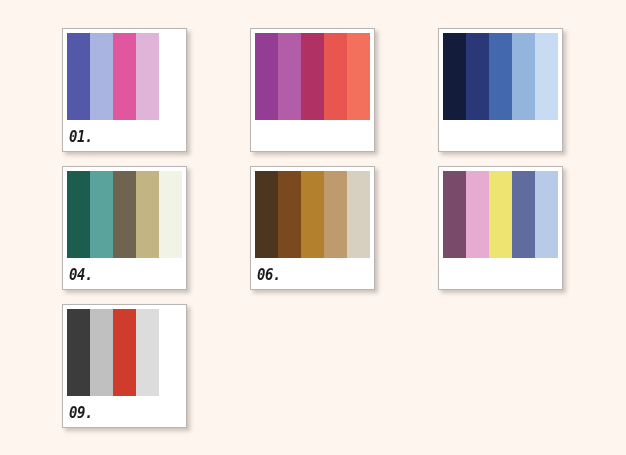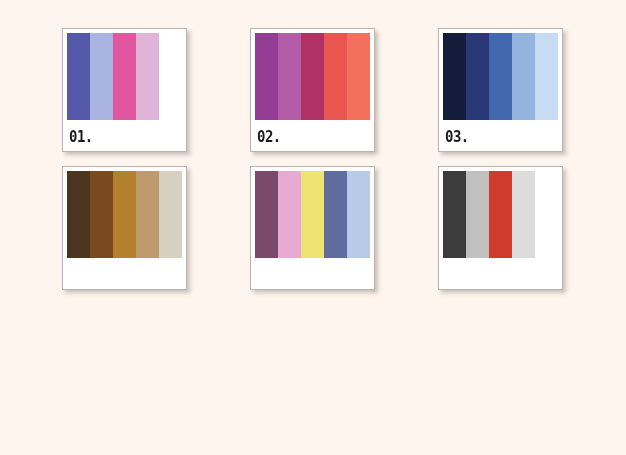--- a/index.html
+++ b/index.html
@@ -11,20 +11,21 @@
     height: 455px;
     overflow: hidden;
     font-family: "DejaVu Sans Mono", monospace;
   }
   #canvas {
     position: relative;
     width: 626px;
     height: 455px;
     background: #fdf5ee;
     box-sizing: border-box;
+    font-style: italic;
   }
   #palette-grid {
     position: absolute;
     left: 62px;
     top: 28px;
     width: 502px;
     height: 399px;
     display: grid;
     grid-template-columns: repeat(3, 125px);
     grid-template-rows: repeat(3, 124px);
@@ -90,57 +91,69 @@
         </div>
       </div>
       <div class="palette-card">
         <div class="swatch-strip">
           <div class="swatch-band" style="background: rgb(147, 61, 148);"></div>
           <div class="swatch-band" style="background: rgb(179, 93, 168);"></div>
           <div class="swatch-band" style="background: rgb(176, 49, 99);"></div>
           <div class="swatch-band" style="background: rgb(232, 86, 79);"></div>
           <div class="swatch-band" style="background: rgb(242, 112, 92);"></div>
         </div>
-        <div class="label-strip">
-          <span class="label-text">02.</span>
-        </div>
       </div>
       <div class="palette-card">
         <div class="swatch-strip">
           <div class="swatch-band" style="background: rgb(20, 28, 60);"></div>
           <div class="swatch-band" style="background: rgb(43, 56, 119);"></div>
           <div class="swatch-band" style="background: rgb(68, 104, 174);"></div>
           <div class="swatch-band" style="background: rgb(147, 180, 220);"></div>
           <div class="swatch-band" style="background: rgb(199, 220, 243);"></div>
         </div>
+      </div>
+      <div class="palette-card">
+        <div class="swatch-strip">
+          <div class="swatch-band" style="background: rgb(29, 93, 80);"></div>
+          <div class="swatch-band" style="background: rgb(90, 163, 157);"></div>
+          <div class="swatch-band" style="background: rgb(111, 100, 80);"></div>
+          <div class="swatch-band" style="background: rgb(194, 180, 131);"></div>
+          <div class="swatch-band" style="background: rgb(240, 243, 230);"></div>
+        </div>
         <div class="label-strip">
-          <span class="label-text">03.</span>
+          <span class="label-text">04.</span>
         </div>
       </div>
       <div class="palette-card">
         <div class="swatch-strip">
           <div class="swatch-band" style="background: rgb(76, 54, 32);"></div>
           <div class="swatch-band" style="background: rgb(122, 74, 30);"></div>
           <div class="swatch-band" style="background: rgb(179, 128, 45);"></div>
           <div class="swatch-band" style="background: rgb(191, 154, 108);"></div>
           <div class="swatch-band" style="background: rgb(215, 207, 192);"></div>
+        </div>
+        <div class="label-strip">
+          <span class="label-text">06.</span>
         </div>
       </div>
       <div class="palette-card">
         <div class="swatch-strip">
           <div class="swatch-band" style="background: rgb(122, 74, 107);"></div>
           <div class="swatch-band" style="background: rgb(231, 171, 210);"></div>
           <div class="swatch-band" style="background: rgb(238, 228, 114);"></div>
           <div class="swatch-band" style="background: rgb(96, 108, 158);"></div>
           <div class="swatch-band" style="background: rgb(183, 202, 232);"></div>
         </div>
       </div>
       <div class="palette-card">
         <div class="swatch-strip">
           <div class="swatch-band" style="background: rgb(60, 60, 60);"></div>
           <div class="swatch-band" style="background: rgb(192, 192, 192);"></div>
           <div class="swatch-band" style="background: rgb(208, 60, 44);"></div>
           <div class="swatch-band" style="background: rgb(220, 220, 220);"></div>
           <div class="swatch-band" style="background: rgb(255, 255, 255);"></div>
         </div>
+        <div class="label-strip">
+          <span class="label-text">09.</span>
+        </div>
       </div>
     </div>
 </div>
 
 </body></html>

